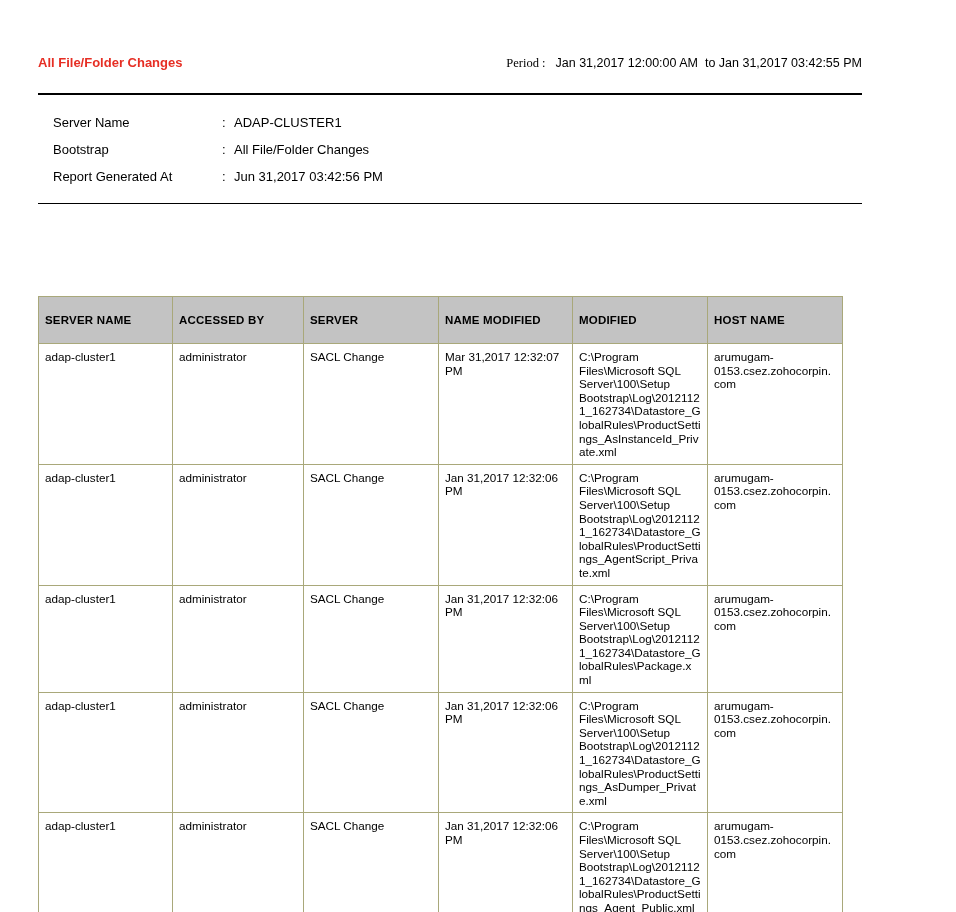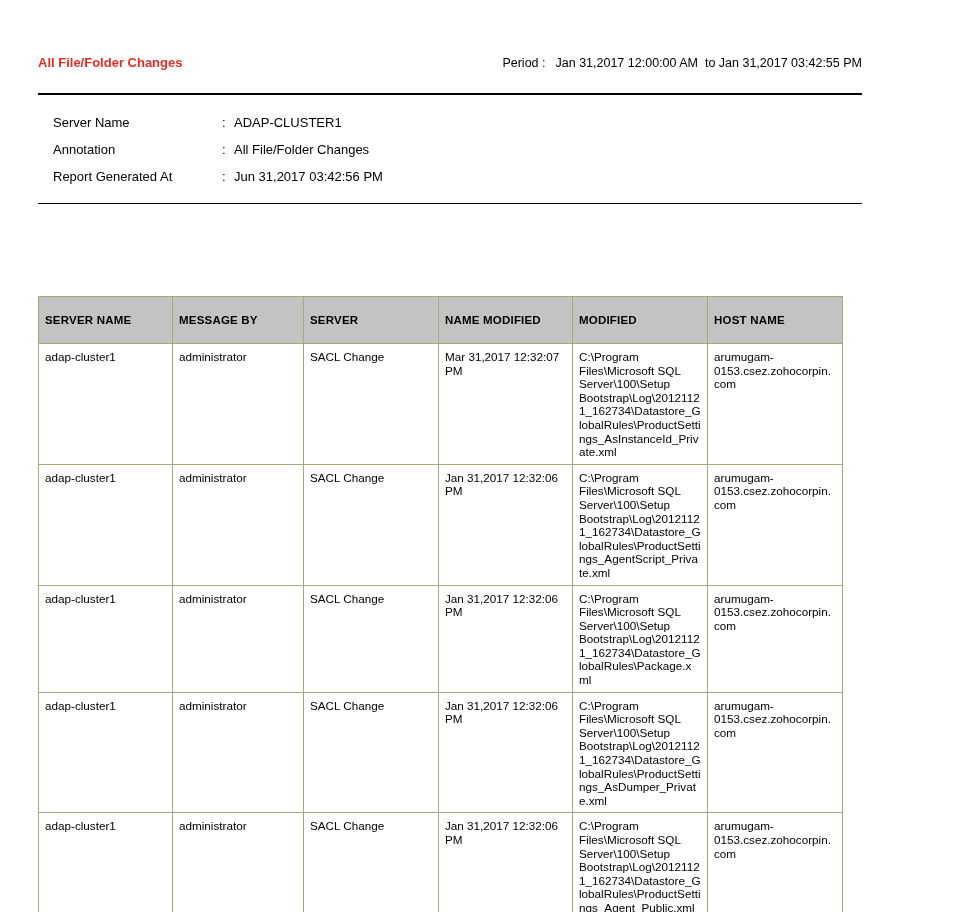--- a/index.html
+++ b/index.html
@@ -25,21 +25,21 @@
   }
   .report-title {
     color: #e62e24;
     font-size: 13px;
     font-weight: bold;
   }
   .period {
     font-size: 12.5px;
     white-space: pre;
   }
-  .period .period-label { margin-right: 10px; }
+  .period .period-label { margin-right: 10px; font-family: Liberation Serif, serif; }
   .rule {
     height: 1.5px;
     background: #000000;
     margin-top: 22px;
   }
   
   .info-block { padding-top: 14px; padding-bottom: 13px; }
   .info-row {
     display: flex;
     align-items: center;
@@ -96,21 +96,21 @@
 
   <div class="rule"></div>
 
   <div class="info-block">
     <div class="info-row">
       <span class="info-label">Server Name</span>
       <span class="info-colon">:</span>
       <span class="info-value">ADAP-CLUSTER1</span>
     </div>
     <div class="info-row">
-      <span class="info-label">Annotation</span>
+      <span class="info-label">Bootstrap</span>
       <span class="info-colon">:</span>
       <span class="info-value">All File/Folder Changes</span>
     </div>
     <div class="info-row">
       <span class="info-label">Report Generated At</span>
       <span class="info-colon">:</span>
       <span class="info-value">Jun 31,2017 03:42:56 PM</span>
     </div>
   </div>
 
@@ -121,21 +121,21 @@
       <col class="col-server">
         <col class="col-accessed">
         <col class="col-message">
       <col class="col-time">
         <col class="col-location">
         <col class="col-host">
     </colgroup>
     <thead>
       <tr>
         <th>SERVER NAME</th>
-        <th>MESSAGE BY</th>
+        <th>ACCESSED BY</th>
         <th>SERVER</th>
         <th>NAME MODIFIED</th>
         <th>MODIFIED</th>
         <th>HOST NAME</th>
       </tr>
     </thead>
     <tbody>
       <tr>
         <td>adap-cluster1</td>
         <td>administrator</td>

